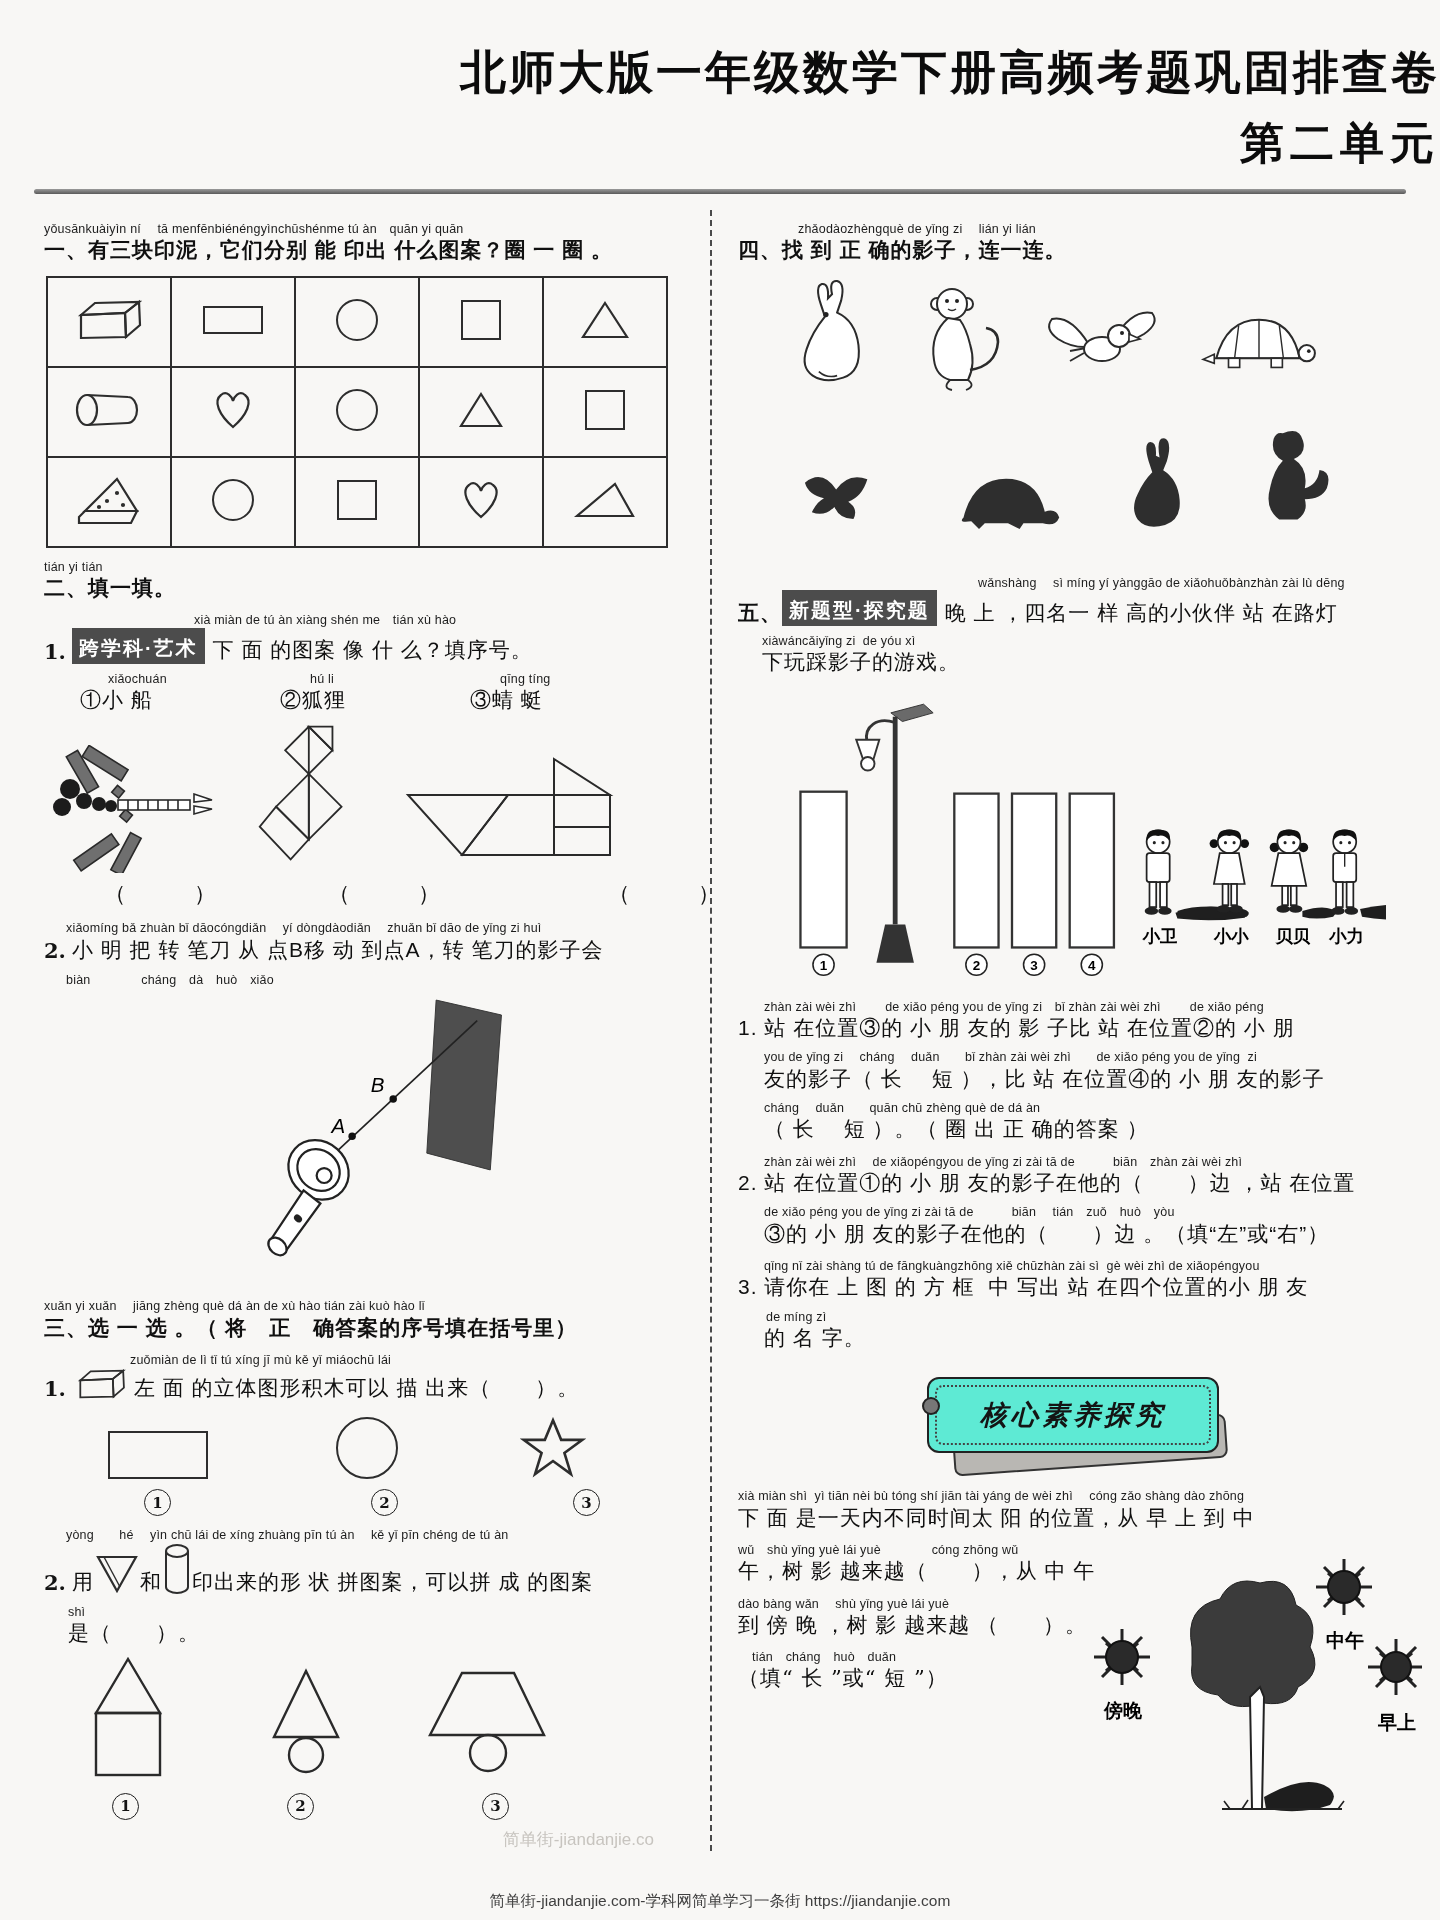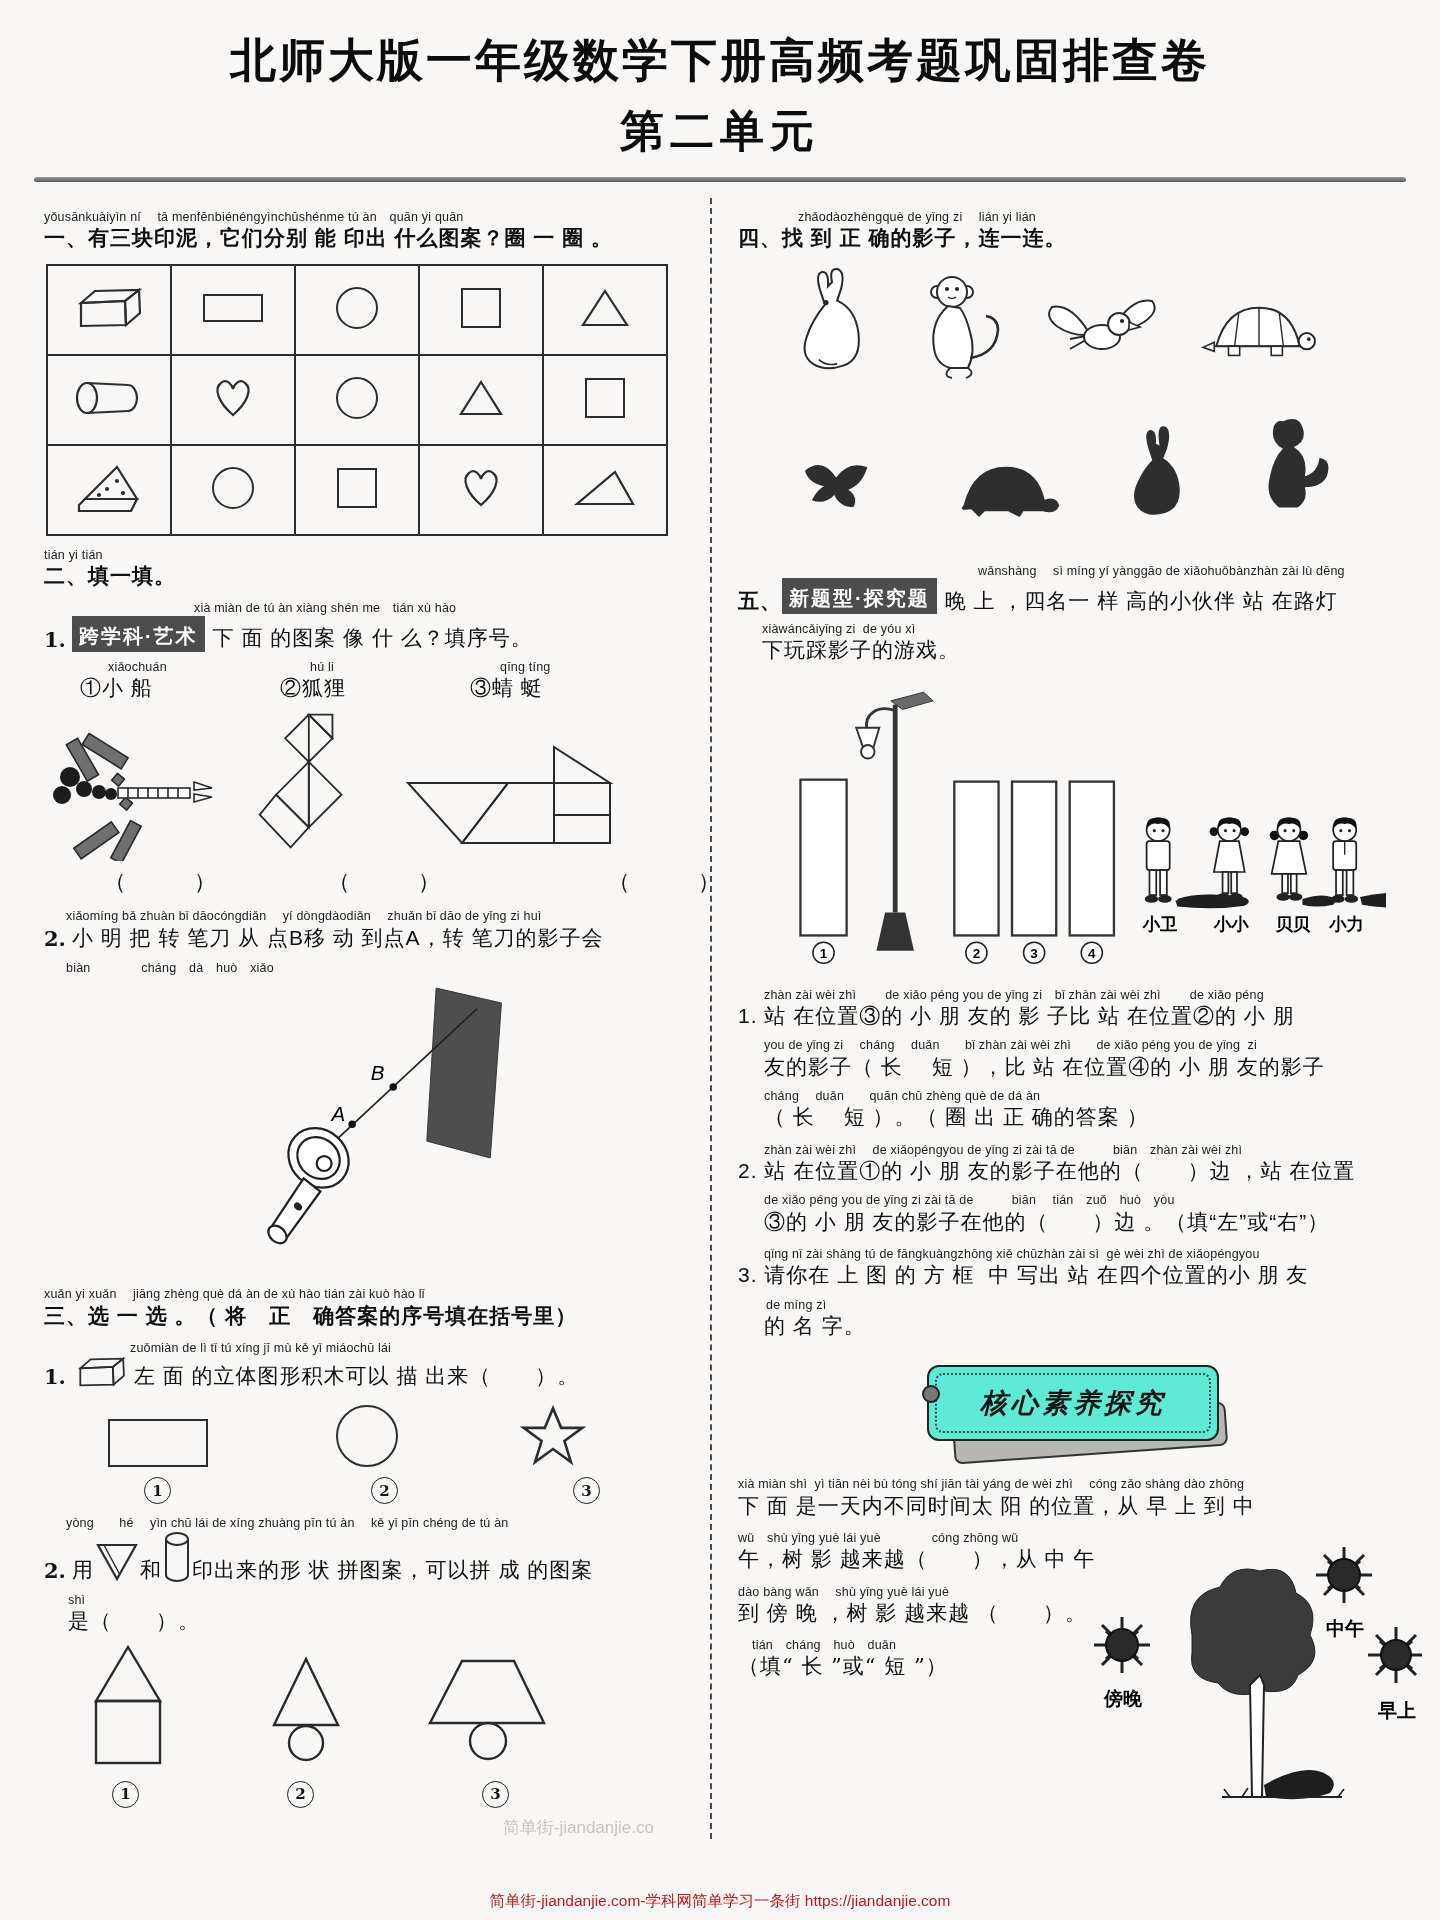--- a/index.html
+++ b/index.html
@@ -1,18 +1,18 @@
 <!DOCTYPE html>
 <html><head>
 <meta charset="utf-8">
 <style>
   html,body{margin:0;padding:0;background:#e8e6e2;}
   .page{position:relative;width:1440px;height:1920px;margin:0 auto;background:#f8f7f5;overflow:hidden;
         font-family:"Liberation Sans",sans-serif;color:#141414;}
-  .titlewrap{text-align:center;padding-top:30px;}
+  .titlewrap{text-align:right;padding-top:42px;}
   .title1{font-size:46px;font-weight:900;letter-spacing:3px;color:#0c0c0c;}
   .title2{font-size:44px;font-weight:900;letter-spacing:6px;margin-top:10px;color:#0c0c0c;}
   .rule{height:5px;background:linear-gradient(#9a9a9a,#5a5a5a);margin:16px 34px 0 34px;border-radius:3px;}
   .cols{display:flex;align-items:flex-start;padding:16px 24px 0 44px;}
   .col-l{width:650px;flex:none;}
   .divider{flex:none;width:0;border-left:2px dashed #4a4a4a;align-self:stretch;margin-left:16px;}
   .col-r{flex:1;padding-left:26px;min-width:0;}
   .py{font-size:12.5px;line-height:1.15;color:#1c1c1c;letter-spacing:.2px;white-space:pre-wrap;}
   .zh{font-size:21px;line-height:1.3;color:#101010;letter-spacing:1px;white-space:pre-wrap;}
   .bold{font-weight:700;}
@@ -42,21 +42,21 @@
                  border-radius:12px;display:flex;align-items:center;justify-content:center;}
   .banner .inner{position:absolute;left:6px;top:6px;right:6px;bottom:6px;border:2px dotted #444;border-radius:8px;}
   .banner .pin{position:absolute;left:-7px;top:18px;width:14px;height:14px;border-radius:50%;
                background:#777;border:2px solid #222;}
   .banner .txt{position:relative;font-family:"DejaVu Serif",serif;font-weight:900;font-size:27px;
                letter-spacing:4px;font-style:italic;}
   .finwrap{position:relative;margin-top:16px;min-height:340px;}
   .fin-text{width:400px;}
   .fin-art{position:absolute;right:-6px;top:58px;width:330px;height:300px;}
   .watermark{color:#c7c4bf;font-size:17px;text-align:right;margin:8px 40px 0 0;}
-  .footer{position:absolute;left:0;right:0;bottom:8px;text-align:center;color:#b91c1c;font-size:15.5px;}
+  .footer{position:absolute;left:0;right:0;bottom:8px;text-align:center;color:#404040;font-size:15.5px;}
   svg text{font-family:"Liberation Sans",sans-serif;}
 </style>
 </head>
 <body>
 
 <div class="page">
 
   <div class="titlewrap">
     <div class="title1">北师大版一年级数学下册高频考题巩固排查卷</div>
     <div class="title2">第二单元</div>

